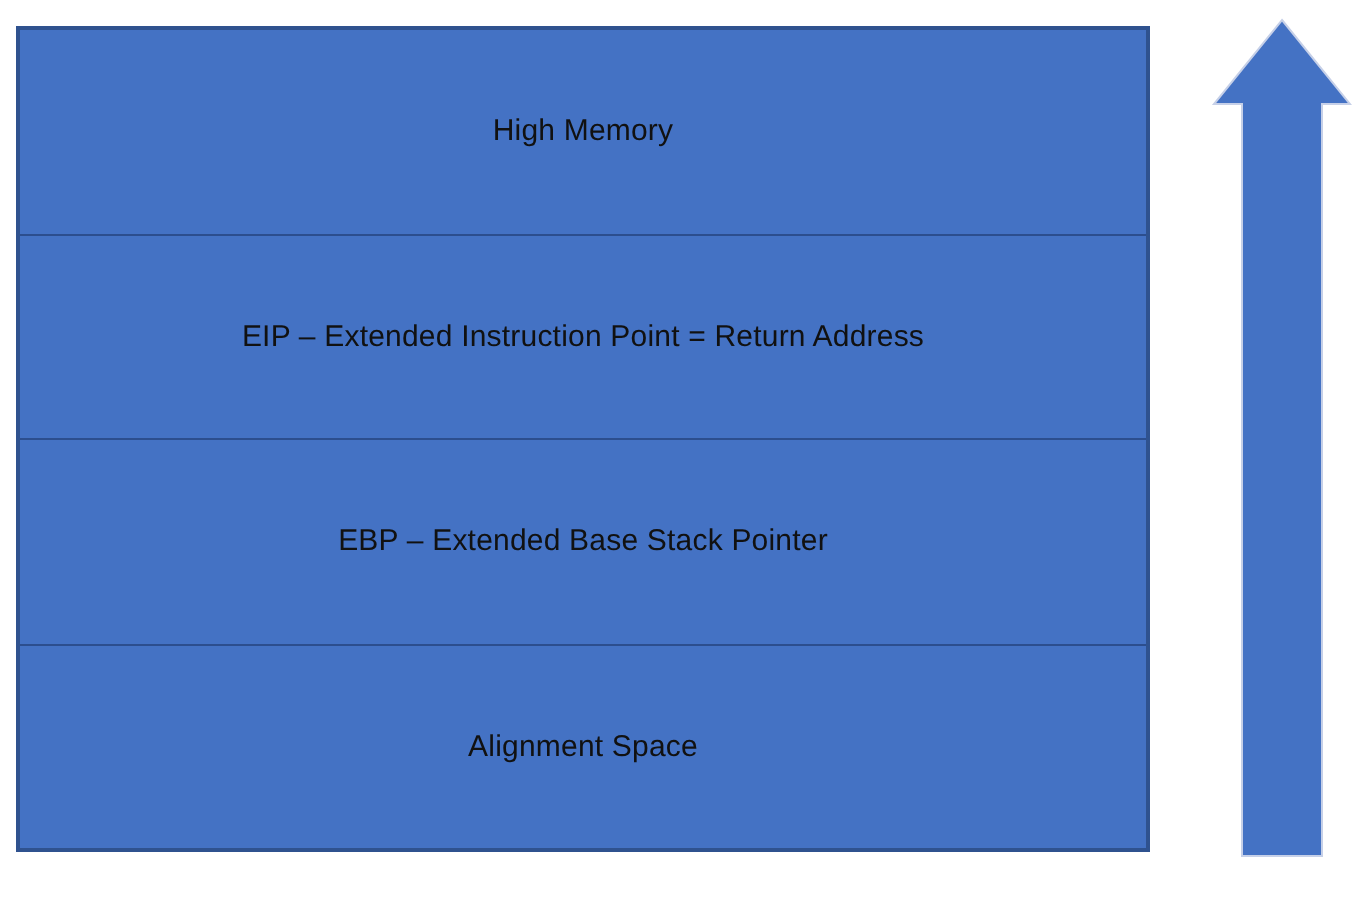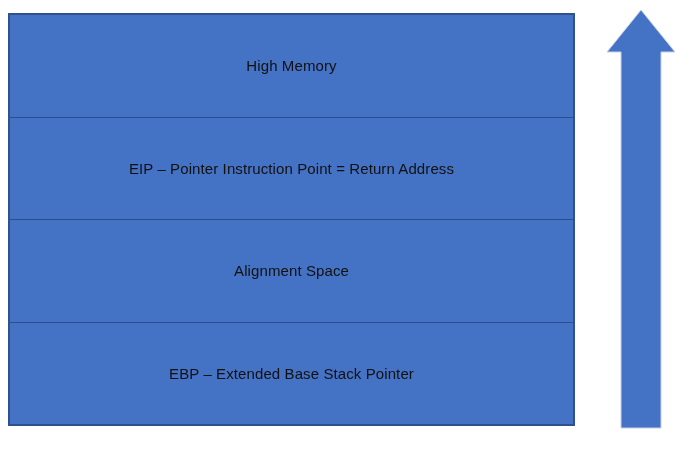--- a/index.html
+++ b/index.html
@@ -56,25 +56,25 @@
 </style>
 </head>
 <body>
 
 <div class="canvas">
   <div class="stack" id="stack">
       <div class="row">
         <span>High Memory</span>
       </div>
       <div class="row">
-        <span>EIP – Pointer Instruction Point = Return Address</span>
+        <span>EIP – Extended Instruction Point = Return Address</span>
+      </div>
+      <div class="row">
+        <span>EBP – Extended Base Stack Pointer</span>
       </div>
       <div class="row">
         <span>Alignment Space</span>
-      </div>
-      <div class="row">
-        <span>EBP – Extended Base Stack Pointer</span>
       </div>
     </div>
   <svg class="arrow" viewBox="0 0 74 420" preserveAspectRatio="none" aria-hidden="true">
     <polygon points="39,1 73,43 59,43 59,419 19,419 19,43 5,43"></polygon>
   </svg>
 </div>
 
 </body></html>

